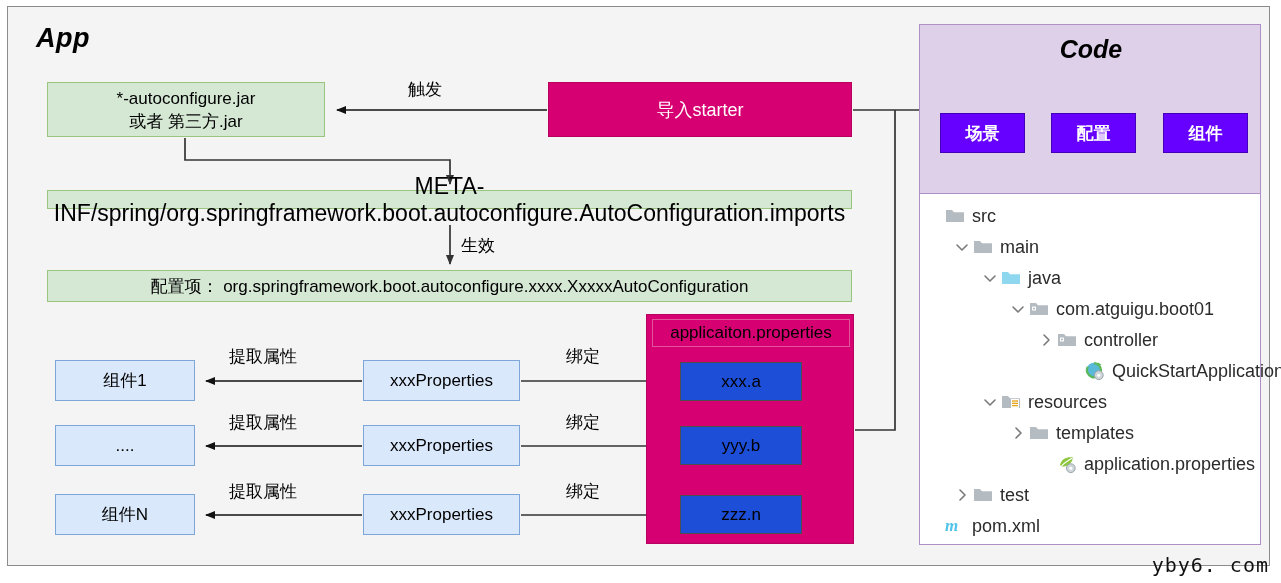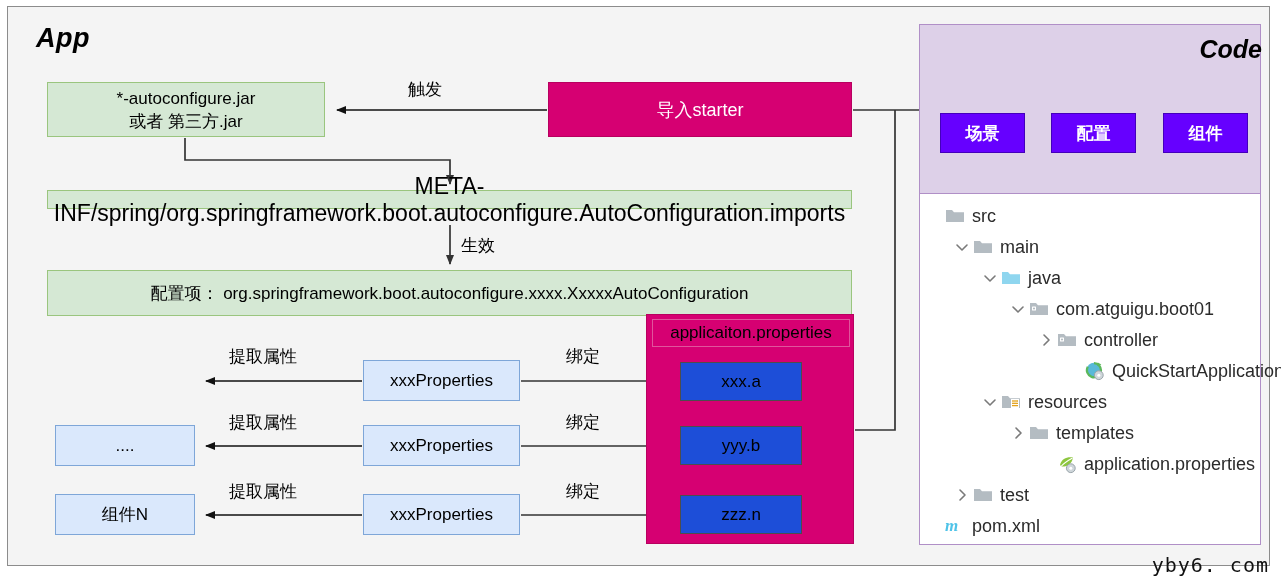--- a/index.html
+++ b/index.html
@@ -30,21 +30,21 @@
   .blue{background:#dae8fc;border:1px solid #7ea6d8;color:#000;}
   .pink{background:#d60072;border:1px solid #b8005f;color:#fff;}
   .white{background:#1d4ed8;border:1px solid #4d4d4d;color:#000;}
   .purple-btn{background:#6600ff;border:1px solid #4400bb;color:#fff;
               font-weight:bold;}
 
   
   #jar-box{left:47px;top:82px;width:278px;height:55px;font-size:17px;line-height:23px;flex-direction:column;}
   #import-starter-box{left:548px;top:82px;width:304px;height:55px;font-size:18px;}
   #metainf-box{left:47px;top:190px;width:805px;height:19px;font-size:23px;}
-  #config-item-box{left:47px;top:270px;width:805px;height:46px;font-size:17px;}
+  #config-item-box{left:47px;top:270px;width:805px;height:32px;font-size:17px;}
 
   #comp1-box{left:55px;top:360px;width:140px;height:41px;font-size:17px;}
   #compdots-box{left:55px;top:425px;width:140px;height:41px;font-size:17px;}
   #compN-box{left:55px;top:494px;width:140px;height:41px;font-size:17px;}
 
   #props1-box{left:363px;top:360px;width:157px;height:41px;font-size:17px;}
   #props2-box{left:363px;top:425px;width:157px;height:41px;font-size:17px;}
   #props3-box{left:363px;top:494px;width:157px;height:41px;font-size:17px;}
 
   #app-properties-panel{
@@ -70,21 +70,21 @@
   #label-bind1{left:566px;top:345px;}
   #label-bind2{left:566px;top:411px;}
   #label-bind3{left:566px;top:480px;}
 
   
   #code-panel{
     position:absolute;left:919px;top:24px;width:342px;height:170px;
     background:#ddd0e8;border:1px solid #b08fc7;box-sizing:border-box;
   }
   #code-title{
-    position:absolute;left:0;top:10px;width:342px;text-align:right;
+    position:absolute;left:0;top:10px;width:342px;text-align:center;
     font-style:italic;font-weight:bold;font-size:25px;color:#000;
   }
   .code-btn{position:absolute;top:88px;width:85px;height:40px;font-size:17px;}
   #code-btn-0{left:20px;}
   #code-btn-1{left:131px;}
   #code-btn-2{left:243px;}
 
   
   #file-tree-panel{
     position:absolute;left:919px;top:194px;width:342px;height:351px;
@@ -162,20 +162,21 @@
 
   <div class="edge-label" id="label-trigger">触发</div>
   <div class="edge-label" id="label-effective">生效</div>
   <div class="edge-label" id="label-extract1">提取属性</div>
   <div class="edge-label" id="label-extract2">提取属性</div>
   <div class="edge-label" id="label-extract3">提取属性</div>
   <div class="edge-label" id="label-bind1">绑定</div>
   <div class="edge-label" id="label-bind2">绑定</div>
   <div class="edge-label" id="label-bind3">绑定</div>
 
+  <div class="box blue" id="comp1-box">组件1</div>
   <div class="box blue" id="compdots-box">....</div>
   <div class="box blue" id="compN-box">组件N</div>
 
   <div class="box blue" id="props1-box">xxxProperties</div>
   <div class="box blue" id="props2-box">xxxProperties</div>
   <div class="box blue" id="props3-box">xxxProperties</div>
 
   <div id="app-properties-panel">
     <div id="app-properties-title">applicaiton.properties</div>
   </div>

